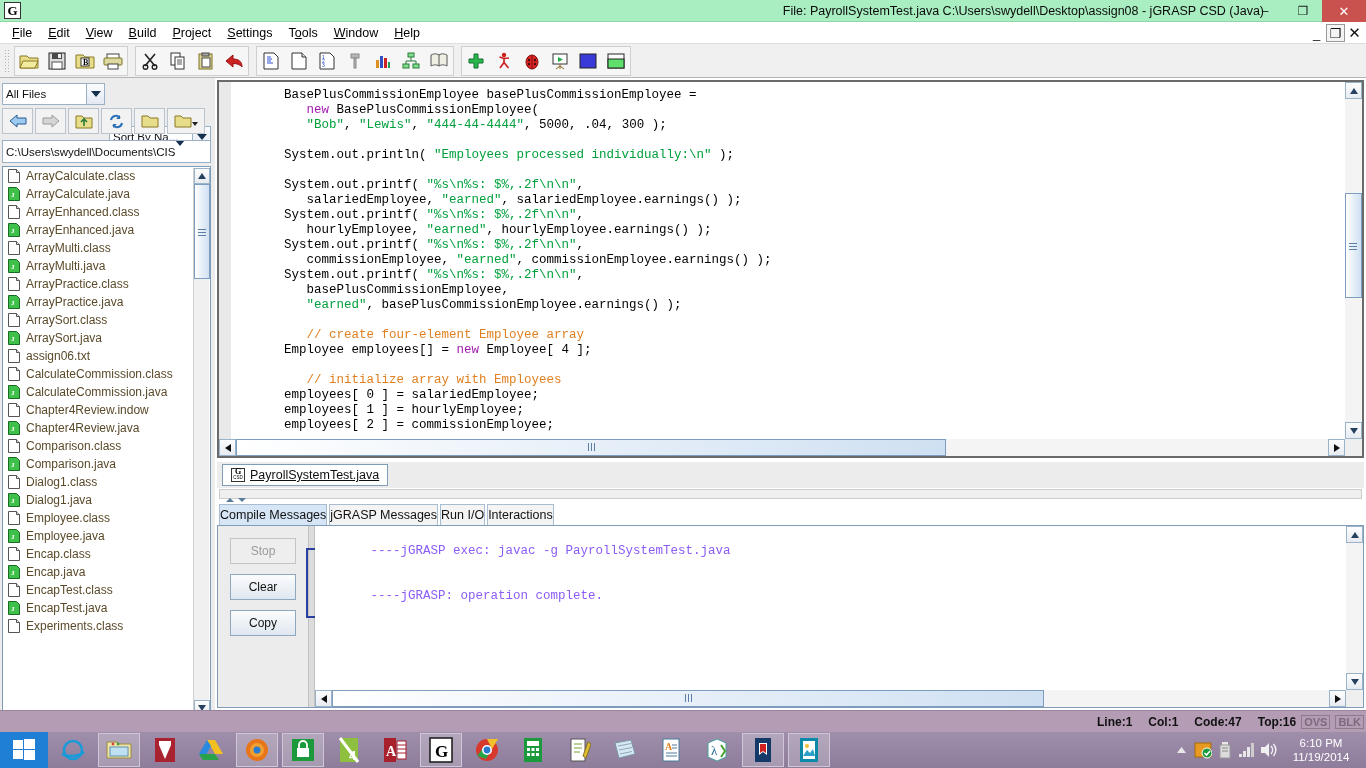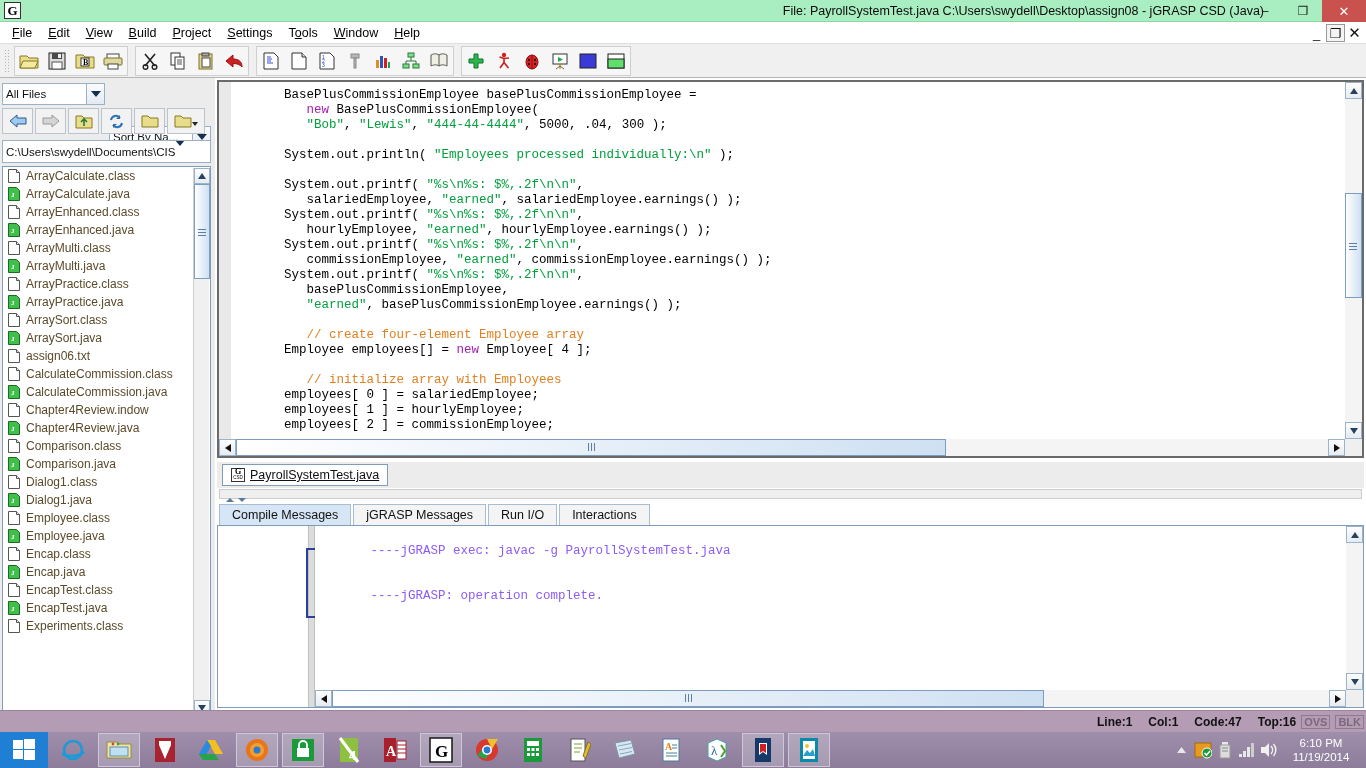--- a/index.html
+++ b/index.html
@@ -182,21 +182,21 @@
   .csd-ico b { font-family: "Liberation Serif", serif; font-size: 8px; }
   .csd-ico i { font-style: normal; font-size: 4.5px; }
   .split-handle {
     position: absolute; left: 219px; top: 489px; width: 1143px; height: 10px;
     background: #efefef; border: 1px solid #cccccc;
   }
 
   
   .bot-tabs { position: absolute; left: 219px; top: 504px; height: 22px; display: flex; }
   .btab {
-    height: 22px; line-height: 21px; padding: 0 12px; font-size: 12.5px;
+    height: 22px; line-height: 21px; padding: 0 0; font-size: 12.5px;
     border: 1px solid #a9bdd0; border-bottom: none; background: #f4f4f4;
     color: #111; margin-right: 2px;
   }
   .btab.sel { background: #d6e6f7; }
   .bot-frame {
     position: absolute; left: 217px; top: 525px; width: 1147px; height: 183px;
     background: #ffffff; border: 1px solid #7f9db9;
   }
   .bot-side { position: absolute; left: 0; top: 0; width: 90px; height: 100%; background: #ececec; }
   .sbtn {
@@ -793,20 +793,25 @@
   </div>
 
   <div class="bot-tabs">
     <div class="btab sel">Compile Messages</div>
     <div class="btab">jGRASP Messages</div>
     <div class="btab">Run I/O</div>
     <div class="btab">Interactions</div>
   </div>
 
   <div class="bot-frame">
+    <div class="bot-side">
+      <div class="sbtn dis" style="top:12px;">Stop</div>
+      <div class="sbtn" style="top:48px;">Clear</div>
+      <div class="sbtn" style="top:84px;">Copy</div>
+    </div>
     <div class="bot-divider"></div>
 
     <div class="bracket"></div>
     <div class="bot-out" id="compile-output"><div> ----jGRASP exec: javac -g PayrollSystemTest.java</div><div>&nbsp;</div><div>&nbsp;</div><div> ----jGRASP: operation complete.</div></div>
 
     <div class="bot-vscroll">
       <div class="sb-arrow" style="position:absolute;left:0;top:0;width:17px;height:17px;">
         <svg width="8" height="6" viewBox="0 0 8 6">
             <path d="M4 0l4 6H0z" fill="#26425f"></path>
           </svg>

